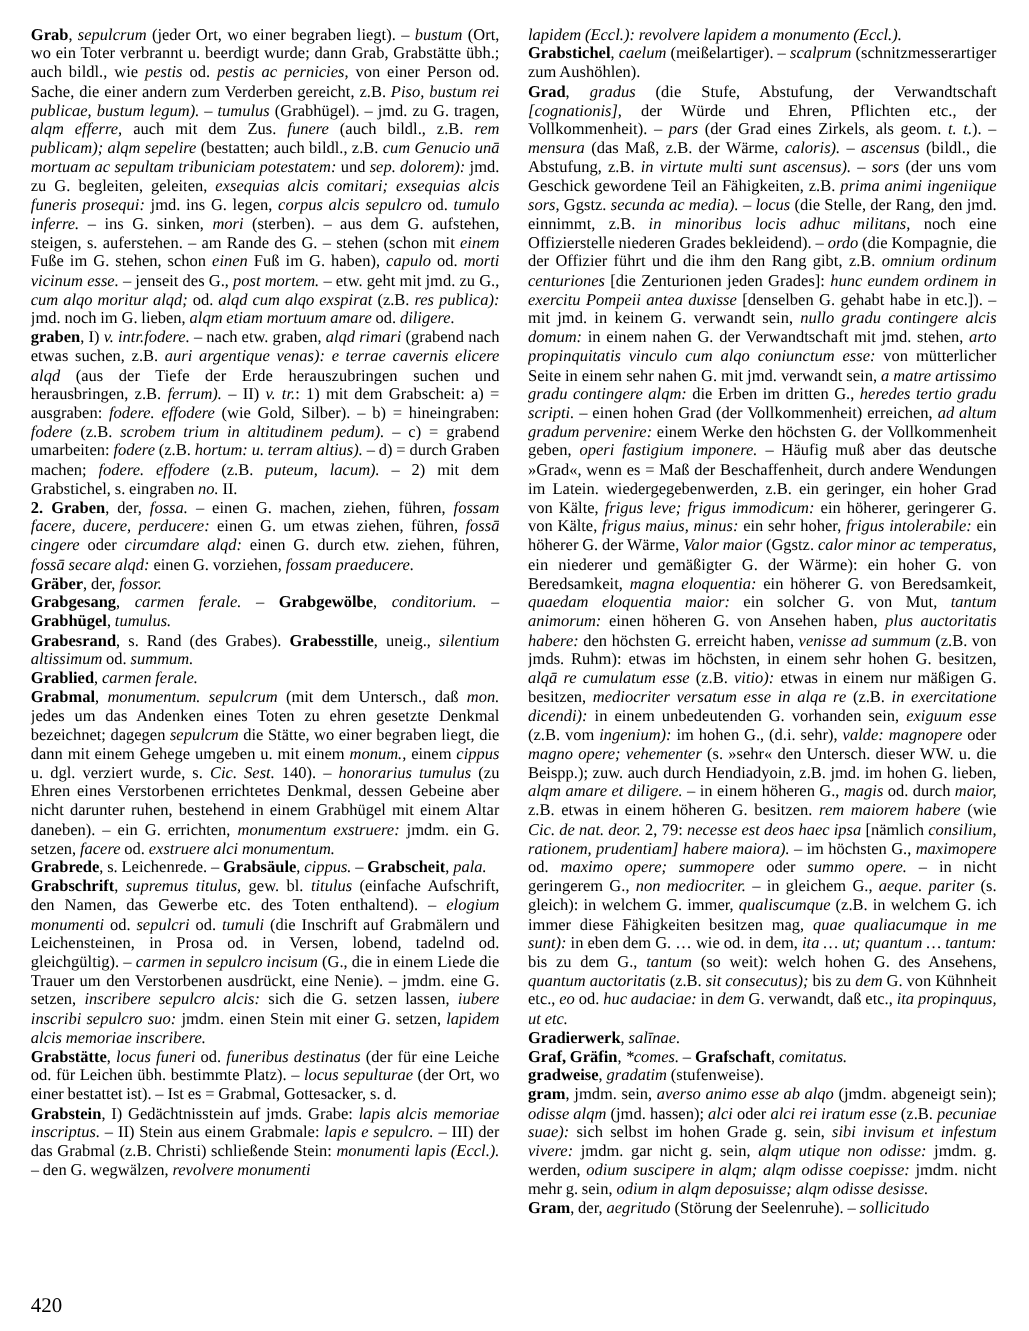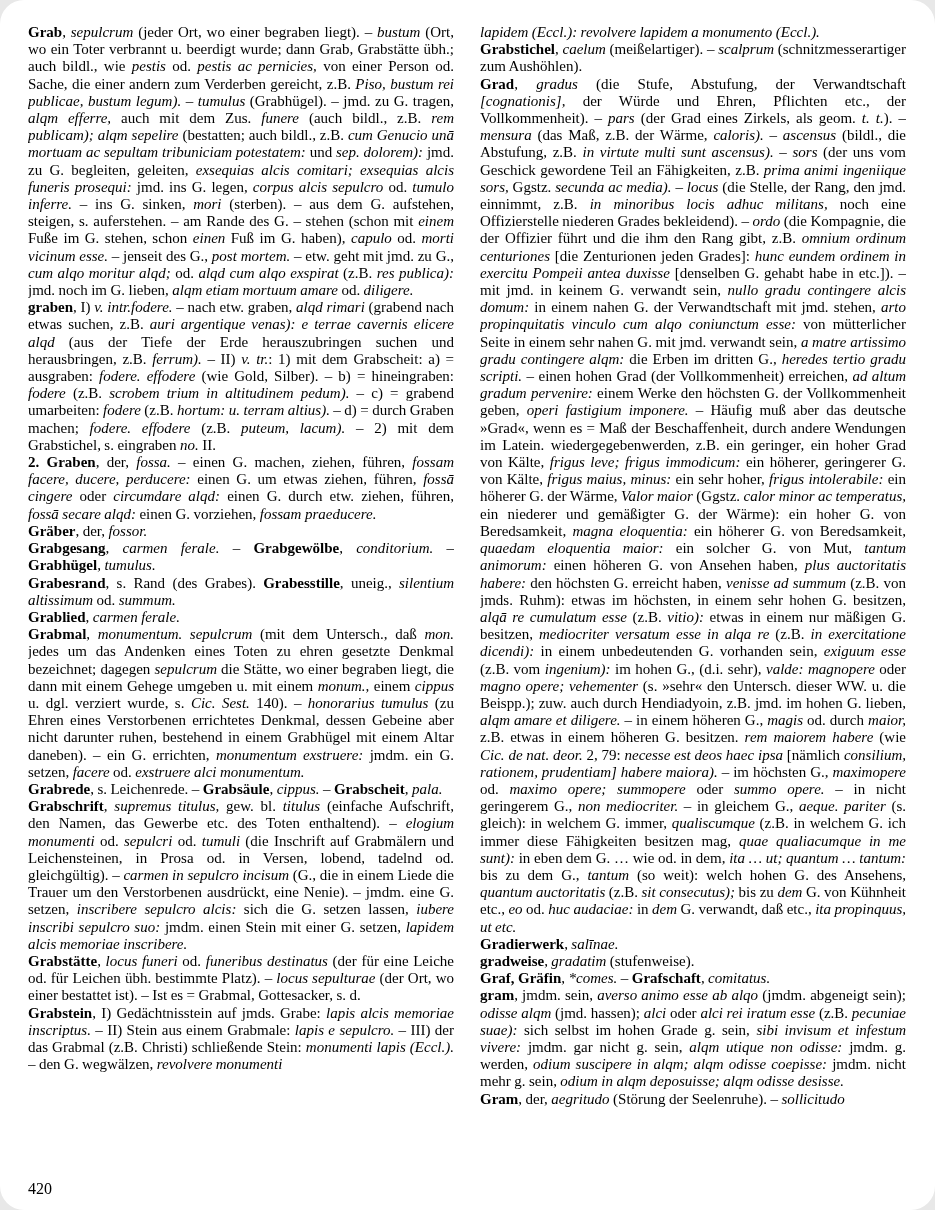--- a/index.html
+++ b/index.html
@@ -7,21 +7,20 @@
     position: relative;
     width: 935px;
     height: 1210px;
     margin: 0 auto;
     background: #ffffff;
     color: #000000;
     font-family: "Liberation Serif", "DejaVu Serif", serif;
     overflow: hidden;
     box-sizing: border-box;
     padding: 24px 28px 0 28px;
-    border-radius: 24px;
   }
   .cols {
     display: flex;
     gap: 26px;
     height: 1152px;
     overflow: hidden;
   }
   .col {
     width: 426px;
     flex: 0 0 426px;
@@ -36,21 +35,21 @@
     -webkit-hyphens: auto;
     word-spacing: -0.02em;
   }
   .seg-b  { font-weight: bold; }
   .seg-i  { font-style: italic; }
   .seg-bi { font-weight: normal; font-style: italic; }
   .footer {
     position: absolute;
     left: 28px;
     bottom: 13px;
-    font-size: 16px;
+    font-size: 19px;
     line-height: 1;
   }
 </style>
 </head>
 <body>
 
 <div class="page">
   <div class="cols">
     <div class="col" id="col-left">
         <p class="entry"><span class="seg-b">Grab</span><span>, </span><span class="seg-i">sepulcrum</span><span> (jeder Ort, wo einer begraben liegt). – </span><span class="seg-i">bustum</span><span> (Ort, wo ein Toter verbrannt u. beerdigt wurde; dann Grab, Grabstätte übh.; auch bildl., wie </span><span class="seg-i">pestis</span><span> od. </span><span class="seg-i">pestis ac pernicies,</span><span> von einer Person od. Sache, die einer andern zum Verderben gereicht, z.B. </span><span class="seg-i">Piso, bustum rei publicae, bustum legum).</span><span> – </span><span class="seg-i">tumulus</span><span> (Grabhügel). – jmd. zu G. tragen, </span><span class="seg-i">alqm efferre,</span><span> auch mit dem Zus. </span><span class="seg-i">funere</span><span> (auch bildl., z.B. </span><span class="seg-i">rem publicam); alqm sepelire</span><span> (bestatten; auch bildl., z.B. </span><span class="seg-i">cum Genucio unā mortuam ac sepultam tribuniciam potestatem:</span><span> und </span><span class="seg-i">sep. dolorem):</span><span> jmd. zu G. begleiten, geleiten, </span><span class="seg-i">exsequias alcis comitari; exsequias alcis funeris prosequi:</span><span> jmd. ins G. legen, </span><span class="seg-i">corpus alcis sepulcro</span><span> od. </span><span class="seg-i">tumulo inferre.</span><span> – ins G. sinken, </span><span class="seg-i">mori</span><span> (sterben). – aus dem G. aufstehen, steigen, s. auferstehen. – am Rande des G. – stehen (schon mit </span><span class="seg-i">einem</span><span> Fuße im G. stehen, schon </span><span class="seg-i">einen</span><span> Fuß im G. haben), </span><span class="seg-i">capulo</span><span> od. </span><span class="seg-i">morti vicinum esse.</span><span> – jenseit des G., </span><span class="seg-i">post mortem.</span><span> – etw. geht mit jmd. zu G., </span><span class="seg-i">cum alqo moritur alqd;</span><span> od. </span><span class="seg-i">alqd cum alqo exspirat</span><span> (z.B. </span><span class="seg-i">res publica):</span><span> jmd. noch im G. lieben, </span><span class="seg-i">alqm etiam mortuum amare</span><span> od. </span><span class="seg-i">diligere.</span></p>
@@ -64,22 +63,22 @@
         <p class="entry"><span class="seg-b">Grabrede</span><span>, s. Leichenrede. – </span><span class="seg-b">Grabsäule</span><span>, </span><span class="seg-i">cippus.</span><span> – </span><span class="seg-b">Grabscheit</span><span>, </span><span class="seg-i">pala.</span></p>
         <p class="entry"><span class="seg-b">Grabschrift</span><span>, </span><span class="seg-i">supremus titulus,</span><span> gew. bl. </span><span class="seg-i">titulus</span><span> (einfache Aufschrift, den Namen, das Gewerbe etc. des Toten enthaltend). – </span><span class="seg-i">elogium monumenti</span><span> od. </span><span class="seg-i">sepulcri</span><span> od. </span><span class="seg-i">tumuli</span><span> (die Inschrift auf Grabmälern und Leichensteinen, in Prosa od. in Versen, lobend, tadelnd od. gleichgültig). – </span><span class="seg-i">carmen in sepulcro incisum</span><span> (G., die in einem Liede die Trauer um den Verstorbenen ausdrückt, eine Nenie). – jmdm. eine G. setzen, </span><span class="seg-i">inscribere sepulcro alcis:</span><span> sich die G. setzen lassen, </span><span class="seg-i">iubere inscribi sepulcro suo:</span><span> jmdm. einen Stein mit einer G. setzen, </span><span class="seg-i">lapidem alcis memoriae inscribere.</span></p>
         <p class="entry"><span class="seg-b">Grabstätte</span><span>, </span><span class="seg-i">locus funeri</span><span> od. </span><span class="seg-i">funeribus destinatus</span><span> (der für eine Leiche od. für Leichen übh. bestimmte Platz). – </span><span class="seg-i">locus sepulturae</span><span> (der Ort, wo einer bestattet ist). – Ist es = Grabmal, Gottesacker, s. d.</span></p>
         <p class="entry"><span class="seg-b">Grabstein</span><span>, I) Gedächtnisstein auf jmds. Grabe: </span><span class="seg-i">lapis alcis memoriae inscriptus.</span><span> – II) Stein aus einem Grabmale: </span><span class="seg-i">lapis e sepulcro.</span><span> – III) der das Grabmal (z.B. Christi) schließende Stein: </span><span class="seg-i">monumenti lapis (Eccl.).</span><span> – den G. wegwälzen, </span><span class="seg-i">revolvere monumenti</span></p>
       </div>
     <div class="col" id="col-right">
         <p class="entry"><span class="seg-i">lapidem (Eccl.): revolvere lapidem a monumento (Eccl.).</span></p>
         <p class="entry"><span class="seg-b">Grabstichel</span><span>, </span><span class="seg-i">caelum</span><span> (meißelartiger). – </span><span class="seg-i">scalprum</span><span> (schnitzmesserartiger zum Aushöhlen).</span></p>
         <p class="entry"><span class="seg-b">Grad</span><span>, </span><span class="seg-i">gradus</span><span> (die Stufe, Abstufung, der Verwandtschaft </span><span class="seg-i">[cognationis],</span><span> der Würde und Ehren, Pflichten etc., der Vollkommenheit). – </span><span class="seg-i">pars</span><span> (der Grad eines Zirkels, als geom. </span><span class="seg-bi">t. t.</span><span>).</span><span> – </span><span class="seg-i">mensura</span><span> (das Maß, z.B. der Wärme, </span><span class="seg-i">caloris).</span><span> – </span><span class="seg-i">ascensus</span><span> (bildl., die Abstufung, z.B. </span><span class="seg-i">in virtute multi sunt ascensus).</span><span> – </span><span class="seg-i">sors</span><span> (der uns vom Geschick gewordene Teil an Fähigkeiten, z.B. </span><span class="seg-i">prima animi ingeniique sors,</span><span> Ggstz. </span><span class="seg-i">secunda ac media).</span><span> – </span><span class="seg-i">locus</span><span> (die Stelle, der Rang, den jmd. einnimmt, z.B. </span><span class="seg-i">in minoribus locis adhuc militans,</span><span> noch eine Offizierstelle niederen Grades bekleidend). – </span><span class="seg-i">ordo</span><span> (die Kompagnie, die der Offizier führt und die ihm den Rang gibt, z.B. </span><span class="seg-i">omnium ordinum centuriones</span><span> [die Zenturionen jeden Grades]: </span><span class="seg-i">hunc eundem ordinem in exercitu Pompeii antea duxisse</span><span> [denselben G. gehabt habe in etc.]). – mit jmd. in keinem G. verwandt sein, </span><span class="seg-i">nullo gradu contingere alcis domum:</span><span> in einem nahen G. der Verwandtschaft mit jmd. stehen, </span><span class="seg-i">arto propinquitatis vinculo cum alqo coniunctum esse:</span><span> von mütterlicher Seite in einem sehr nahen G. mit jmd. verwandt sein, </span><span class="seg-i">a matre artissimo gradu contingere alqm:</span><span> die Erben im dritten G., </span><span class="seg-i">heredes tertio gradu scripti.</span><span> – einen hohen Grad (der Vollkommenheit) erreichen, </span><span class="seg-i">ad altum gradum pervenire:</span><span> einem Werke den höchsten G. der Vollkommenheit geben, </span><span class="seg-i">operi fastigium imponere.</span><span> – Häufig muß aber das deutsche »Grad«, wenn es = Maß der Beschaffenheit, durch andere Wendungen im Latein. wiedergegebenwerden, z.B. ein geringer, ein hoher Grad von Kälte, </span><span class="seg-i">frigus leve; frigus immodicum:</span><span> ein höherer, geringerer G. von Kälte, </span><span class="seg-i">frigus maius, minus:</span><span> ein sehr hoher, </span><span class="seg-i">frigus intolerabile:</span><span> ein höherer G. der Wärme, </span><span class="seg-i">Valor maior</span><span> (Ggstz. </span><span class="seg-i">calor minor ac temperatus,</span><span> ein niederer und gemäßigter G. der Wärme): ein hoher G. von Beredsamkeit, </span><span class="seg-i">magna eloquentia:</span><span> ein höherer G. von Beredsamkeit, </span><span class="seg-i">quaedam eloquentia maior:</span><span> ein solcher G. von Mut, </span><span class="seg-i">tantum animorum:</span><span> einen höheren G. von Ansehen haben, </span><span class="seg-i">plus auctoritatis habere:</span><span> den höchsten G. erreicht haben, </span><span class="seg-i">venisse ad summum</span><span> (z.B. von jmds. Ruhm): etwas im höchsten, in einem sehr hohen G. besitzen, </span><span class="seg-i">alqā re cumulatum esse</span><span> (z.B. </span><span class="seg-i">vitio):</span><span> etwas in einem nur mäßigen G. besitzen, </span><span class="seg-i">mediocriter versatum esse in alqa re</span><span> (z.B. </span><span class="seg-i">in exercitatione dicendi):</span><span> in einem unbedeutenden G. vorhanden sein, </span><span class="seg-i">exiguum esse</span><span> (z.B. vom </span><span class="seg-i">ingenium):</span><span> im hohen G., (d.i. sehr), </span><span class="seg-i">valde: magnopere</span><span> oder </span><span class="seg-i">magno opere; vehementer</span><span> (s. »sehr« den Untersch. dieser WW. u. die Beispp.); zuw. auch durch Hendiadyoin, z.B. jmd. im hohen G. lieben, </span><span class="seg-i">alqm amare et diligere.</span><span> – in einem höheren G., </span><span class="seg-i">magis</span><span> od. durch </span><span class="seg-i">maior,</span><span> z.B. etwas in einem höheren G. besitzen. </span><span class="seg-i">rem maiorem habere</span><span> (wie </span><span class="seg-i">Cic. de nat. deor.</span><span> 2, 79: </span><span class="seg-i">necesse est deos haec ipsa</span><span> [nämlich </span><span class="seg-i">consilium, rationem, prudentiam] habere maiora).</span><span> – im höchsten G., </span><span class="seg-i">maximopere</span><span> od. </span><span class="seg-i">maximo opere; summopere</span><span> oder </span><span class="seg-i">summo opere.</span><span> – in nicht geringerem G., </span><span class="seg-i">non mediocriter.</span><span> – in gleichem G., </span><span class="seg-i">aeque. pariter</span><span> (s. gleich): in welchem G. immer, </span><span class="seg-i">qualiscumque</span><span> (z.B. in welchem G. ich immer diese Fähigkeiten besitzen mag, </span><span class="seg-i">quae qualiacumque in me sunt):</span><span> in eben dem G. … wie od. in dem, </span><span class="seg-i">ita … ut; quantum … tantum:</span><span> bis zu dem G., </span><span class="seg-i">tantum</span><span> (so weit): welch hohen G. des Ansehens, </span><span class="seg-i">quantum auctoritatis</span><span> (z.B. </span><span class="seg-i">sit consecutus);</span><span> bis zu </span><span class="seg-i">dem</span><span> G. von Kühnheit etc., </span><span class="seg-i">eo</span><span> od. </span><span class="seg-i">huc audaciae:</span><span> in </span><span class="seg-i">dem</span><span> G. verwandt, daß etc., </span><span class="seg-i">ita propinquus, ut etc.</span></p>
         <p class="entry"><span class="seg-b">Gradierwerk</span><span>, </span><span class="seg-i">salīnae.</span></p>
+        <p class="entry"><span class="seg-b">Graf, Gräfin</span><span>, </span><span class="seg-i">*comes.</span><span> – </span><span class="seg-b">Grafschaft</span><span>, </span><span class="seg-i">comitatus.</span></p>
         <p class="entry"><span class="seg-b">gradweise</span><span>, </span><span class="seg-i">gradatim</span><span> (stufenweise).</span></p>
-        <p class="entry"><span class="seg-b">Graf, Gräfin</span><span>, </span><span class="seg-i">*comes.</span><span> – </span><span class="seg-b">Grafschaft</span><span>, </span><span class="seg-i">comitatus.</span></p>
         <p class="entry"><span class="seg-b">gram</span><span>, jmdm. sein, </span><span class="seg-i">averso animo esse ab alqo</span><span> (jmdm. abgeneigt sein); </span><span class="seg-i">odisse alqm</span><span> (jmd. hassen); </span><span class="seg-i">alci</span><span> oder </span><span class="seg-i">alci rei iratum esse</span><span> (z.B. </span><span class="seg-i">pecuniae suae):</span><span> sich selbst im hohen Grade g. sein, </span><span class="seg-i">sibi invisum et infestum vivere:</span><span> jmdm. gar nicht g. sein, </span><span class="seg-i">alqm utique non odisse:</span><span> jmdm. g. werden, </span><span class="seg-i">odium suscipere in alqm; alqm odisse coepisse:</span><span> jmdm. nicht mehr g. sein, </span><span class="seg-i">odium in alqm deposuisse; alqm odisse desisse.</span></p>
         <p class="entry"><span class="seg-b">Gram</span><span>, der, </span><span class="seg-i">aegritudo</span><span> (Störung der Seelenruhe). – </span><span class="seg-i">sollicitudo</span></p>
       </div>
   </div>
   <div class="footer">
     <span>420</span>
   </div>
 </div>
 
 </body></html>

